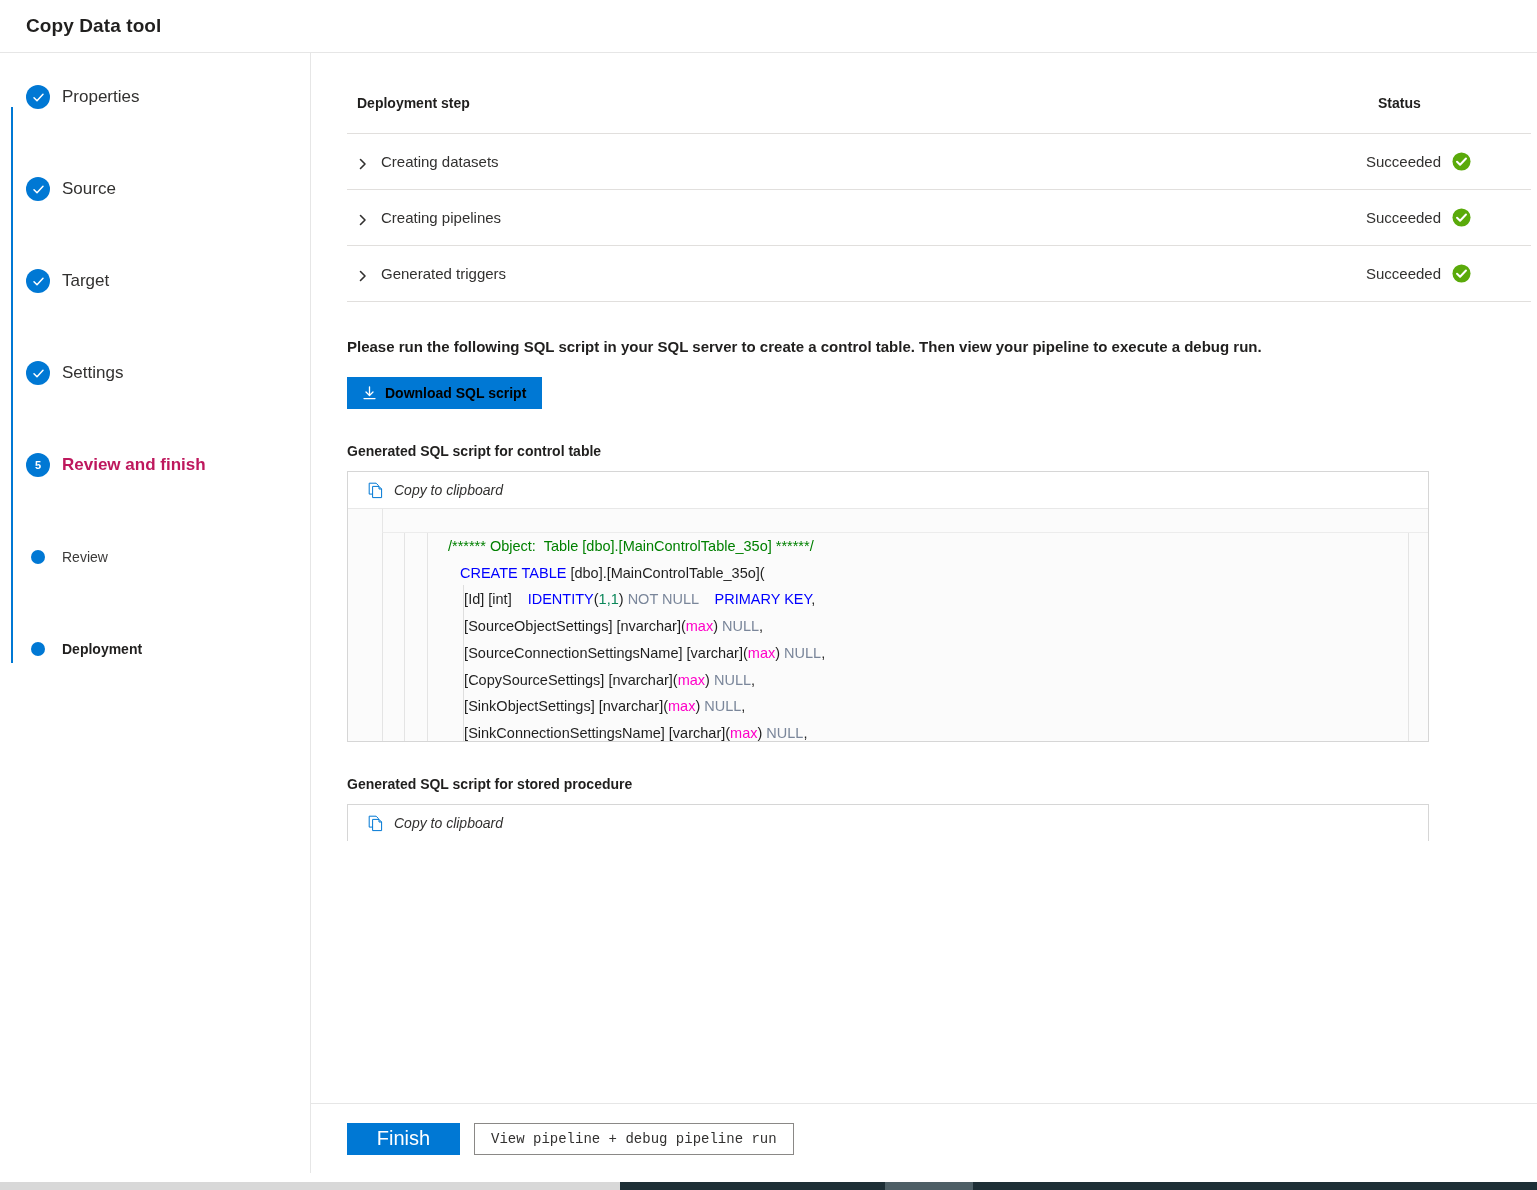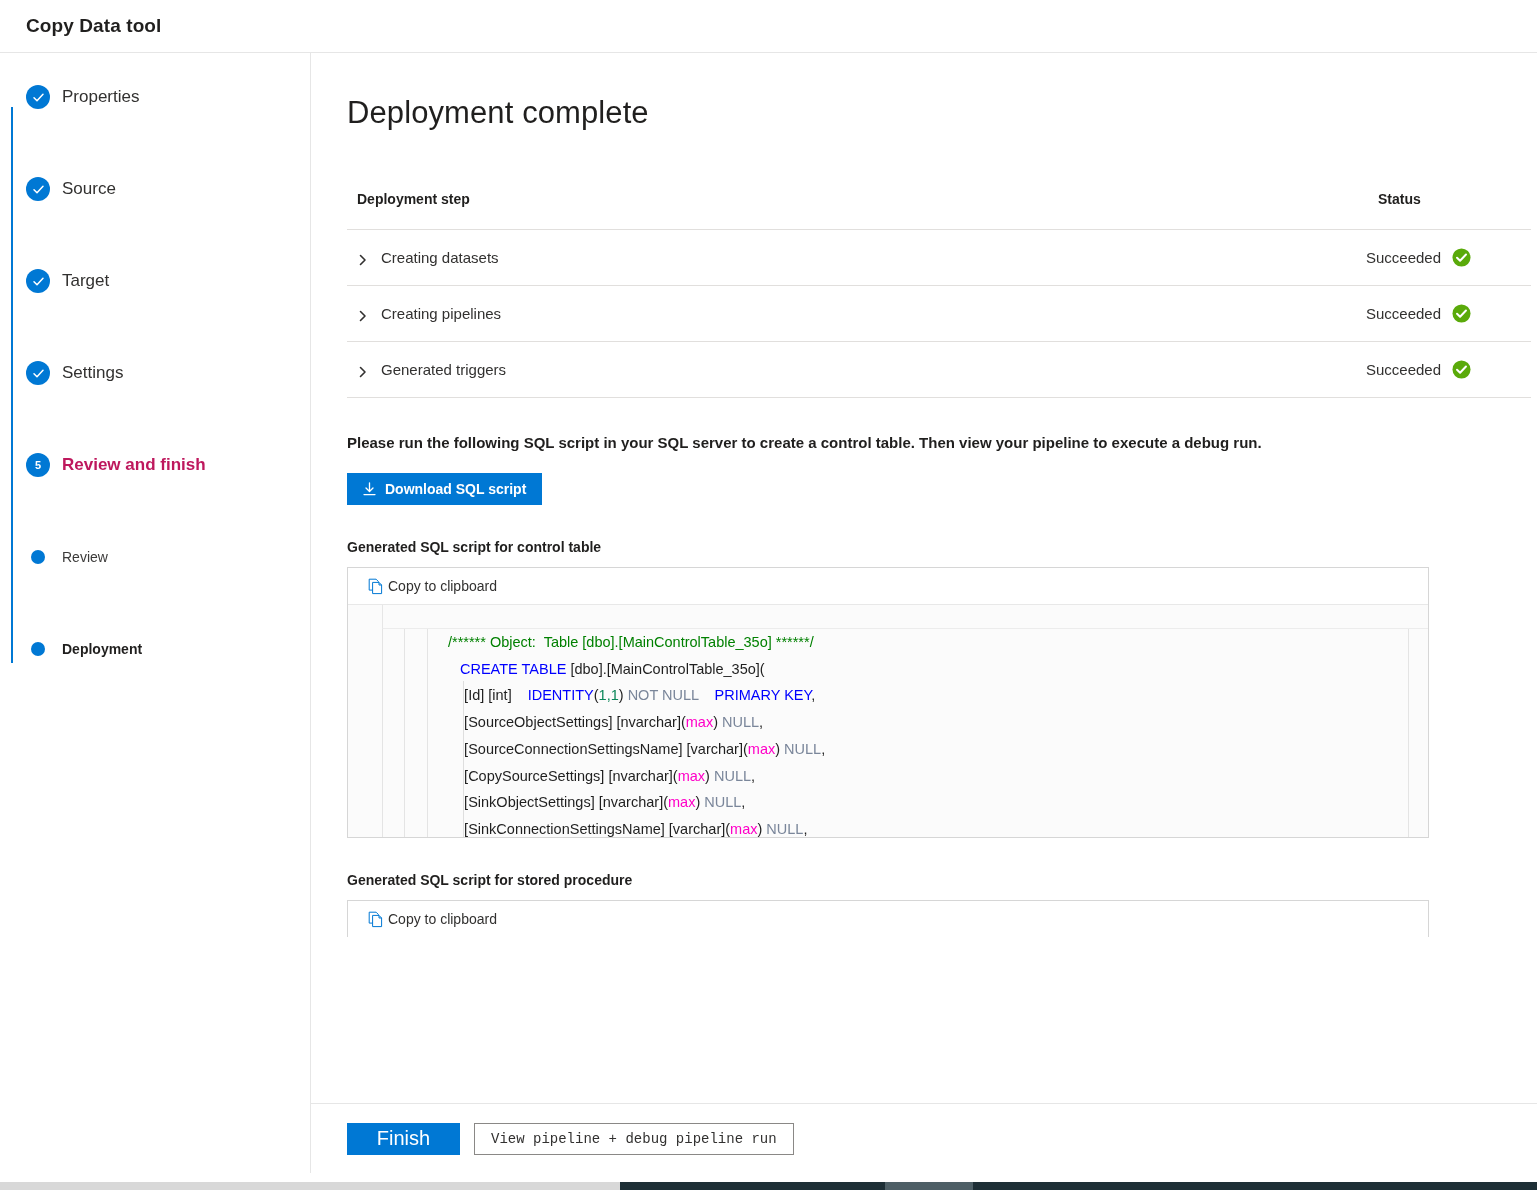--- a/index.html
+++ b/index.html
@@ -179,21 +179,21 @@
   .instruction {
     margin-top: 36px;
     font-size: 15px;
     font-weight: 700;
     color: #201f1e;
   }
 
   .btn-download {
     margin-top: 22px;
     background: #0078d4;
-    color: #ffffff;
+    color: #000000;
     border: none;
     height: 32px;
     padding: 0 16px;
     font-size: 14px;
     font-weight: 600;
     font-family: "Liberation Sans", sans-serif;
     display: inline-flex;
     align-items: center;
     gap: 9px;
     cursor: pointer;
@@ -212,23 +212,24 @@
     margin-top: 12px;
     width: 1082px;
     border: 1px solid #d6d6d6;
     background: #ffffff;
   }
   .code-toolbar {
     height: 36px;
     display: flex;
     align-items: center;
     padding-left: 20px;
-    gap: 4px;
+    gap: 10px;
     background: #ffffff;
     cursor: pointer;
+    font-style: italic;
   }
   .copy-icon { width: 16px; height: 17px; display:block; flex:0 0 auto;}
   .copy-text { font-size: 14px; color: #323130; }
 
   .code-body {
     position: relative;
     height: 233px;
     overflow: hidden;
     background: #fbfbfb;
     border-top: 1px solid #e8e8e8;
@@ -422,21 +423,20 @@
         <span class="bullet small"></span>
         <span class="label">Deployment</span>
       </div>
     </div>
   </aside>
 
   <section class="content">
     <div class="main">
       <div class="main-inner">
 
-        <h1 class="page-title">Deployment complete</h1>
 
         <table class="deploy">
           <thead>
             <tr>
               <th>Deployment step</th>
               <th class="status-col">Status</th>
             </tr>
           </thead>
           <tbody>
             <tr>

